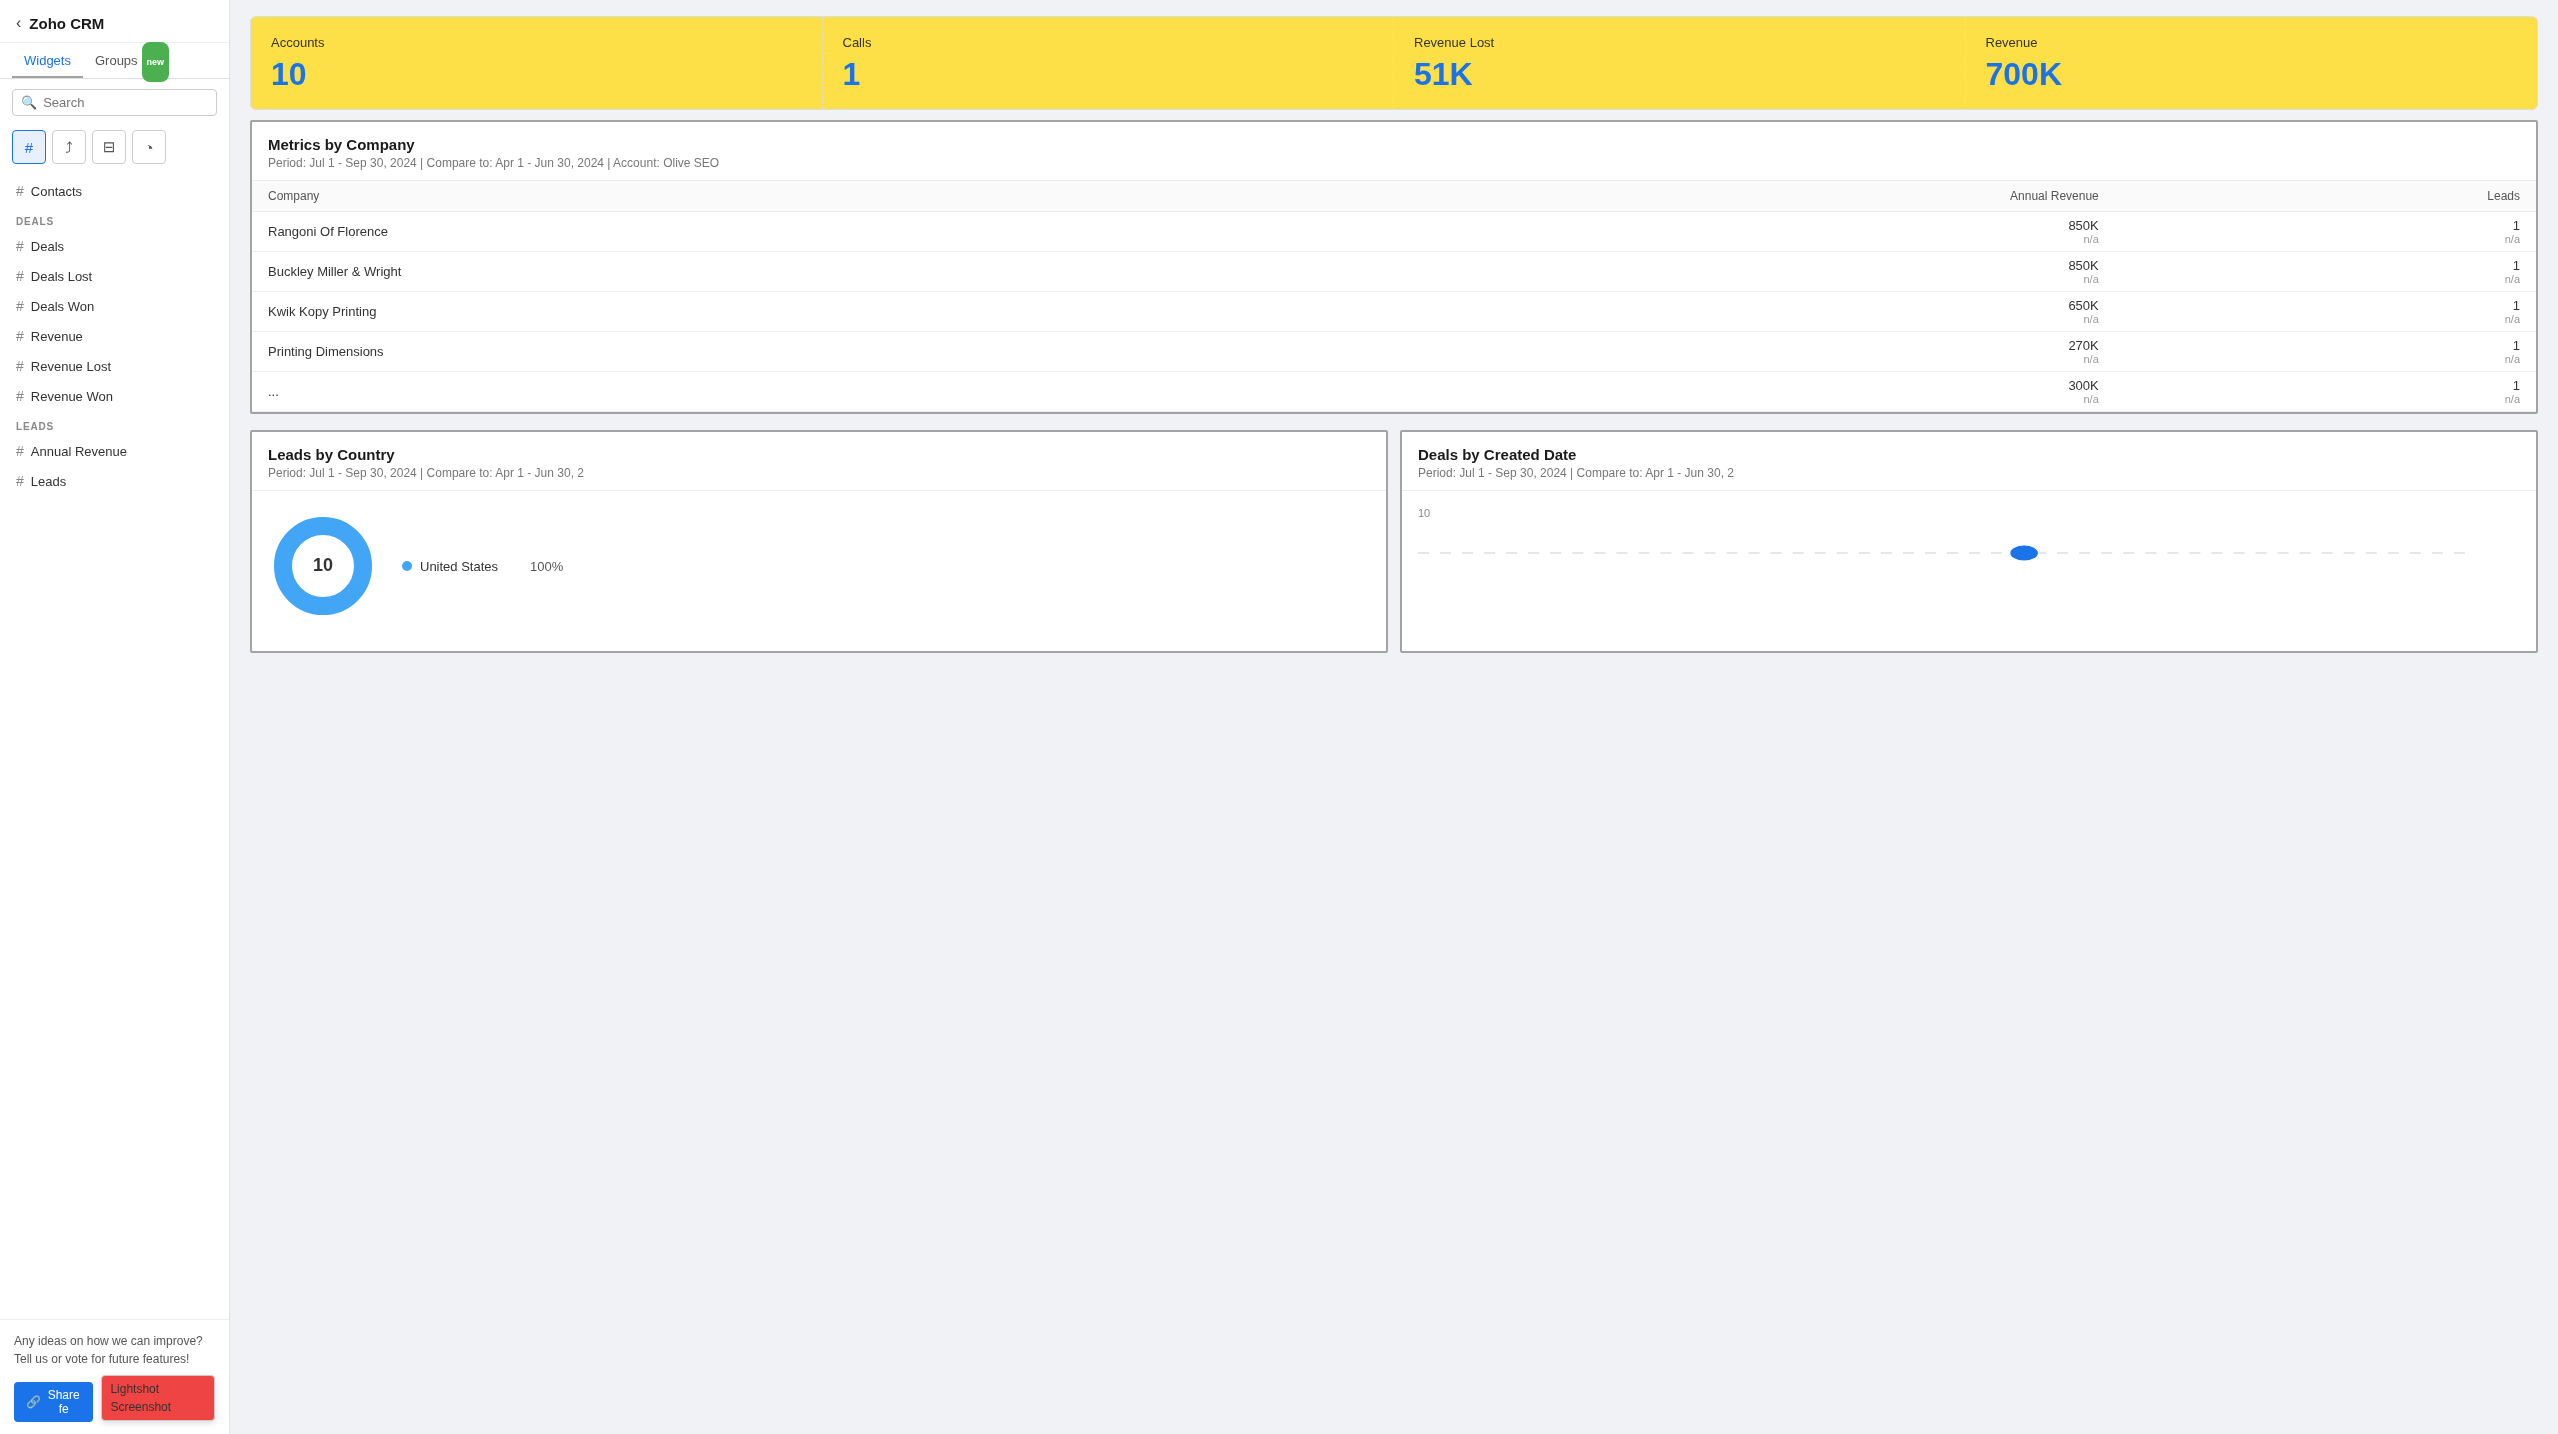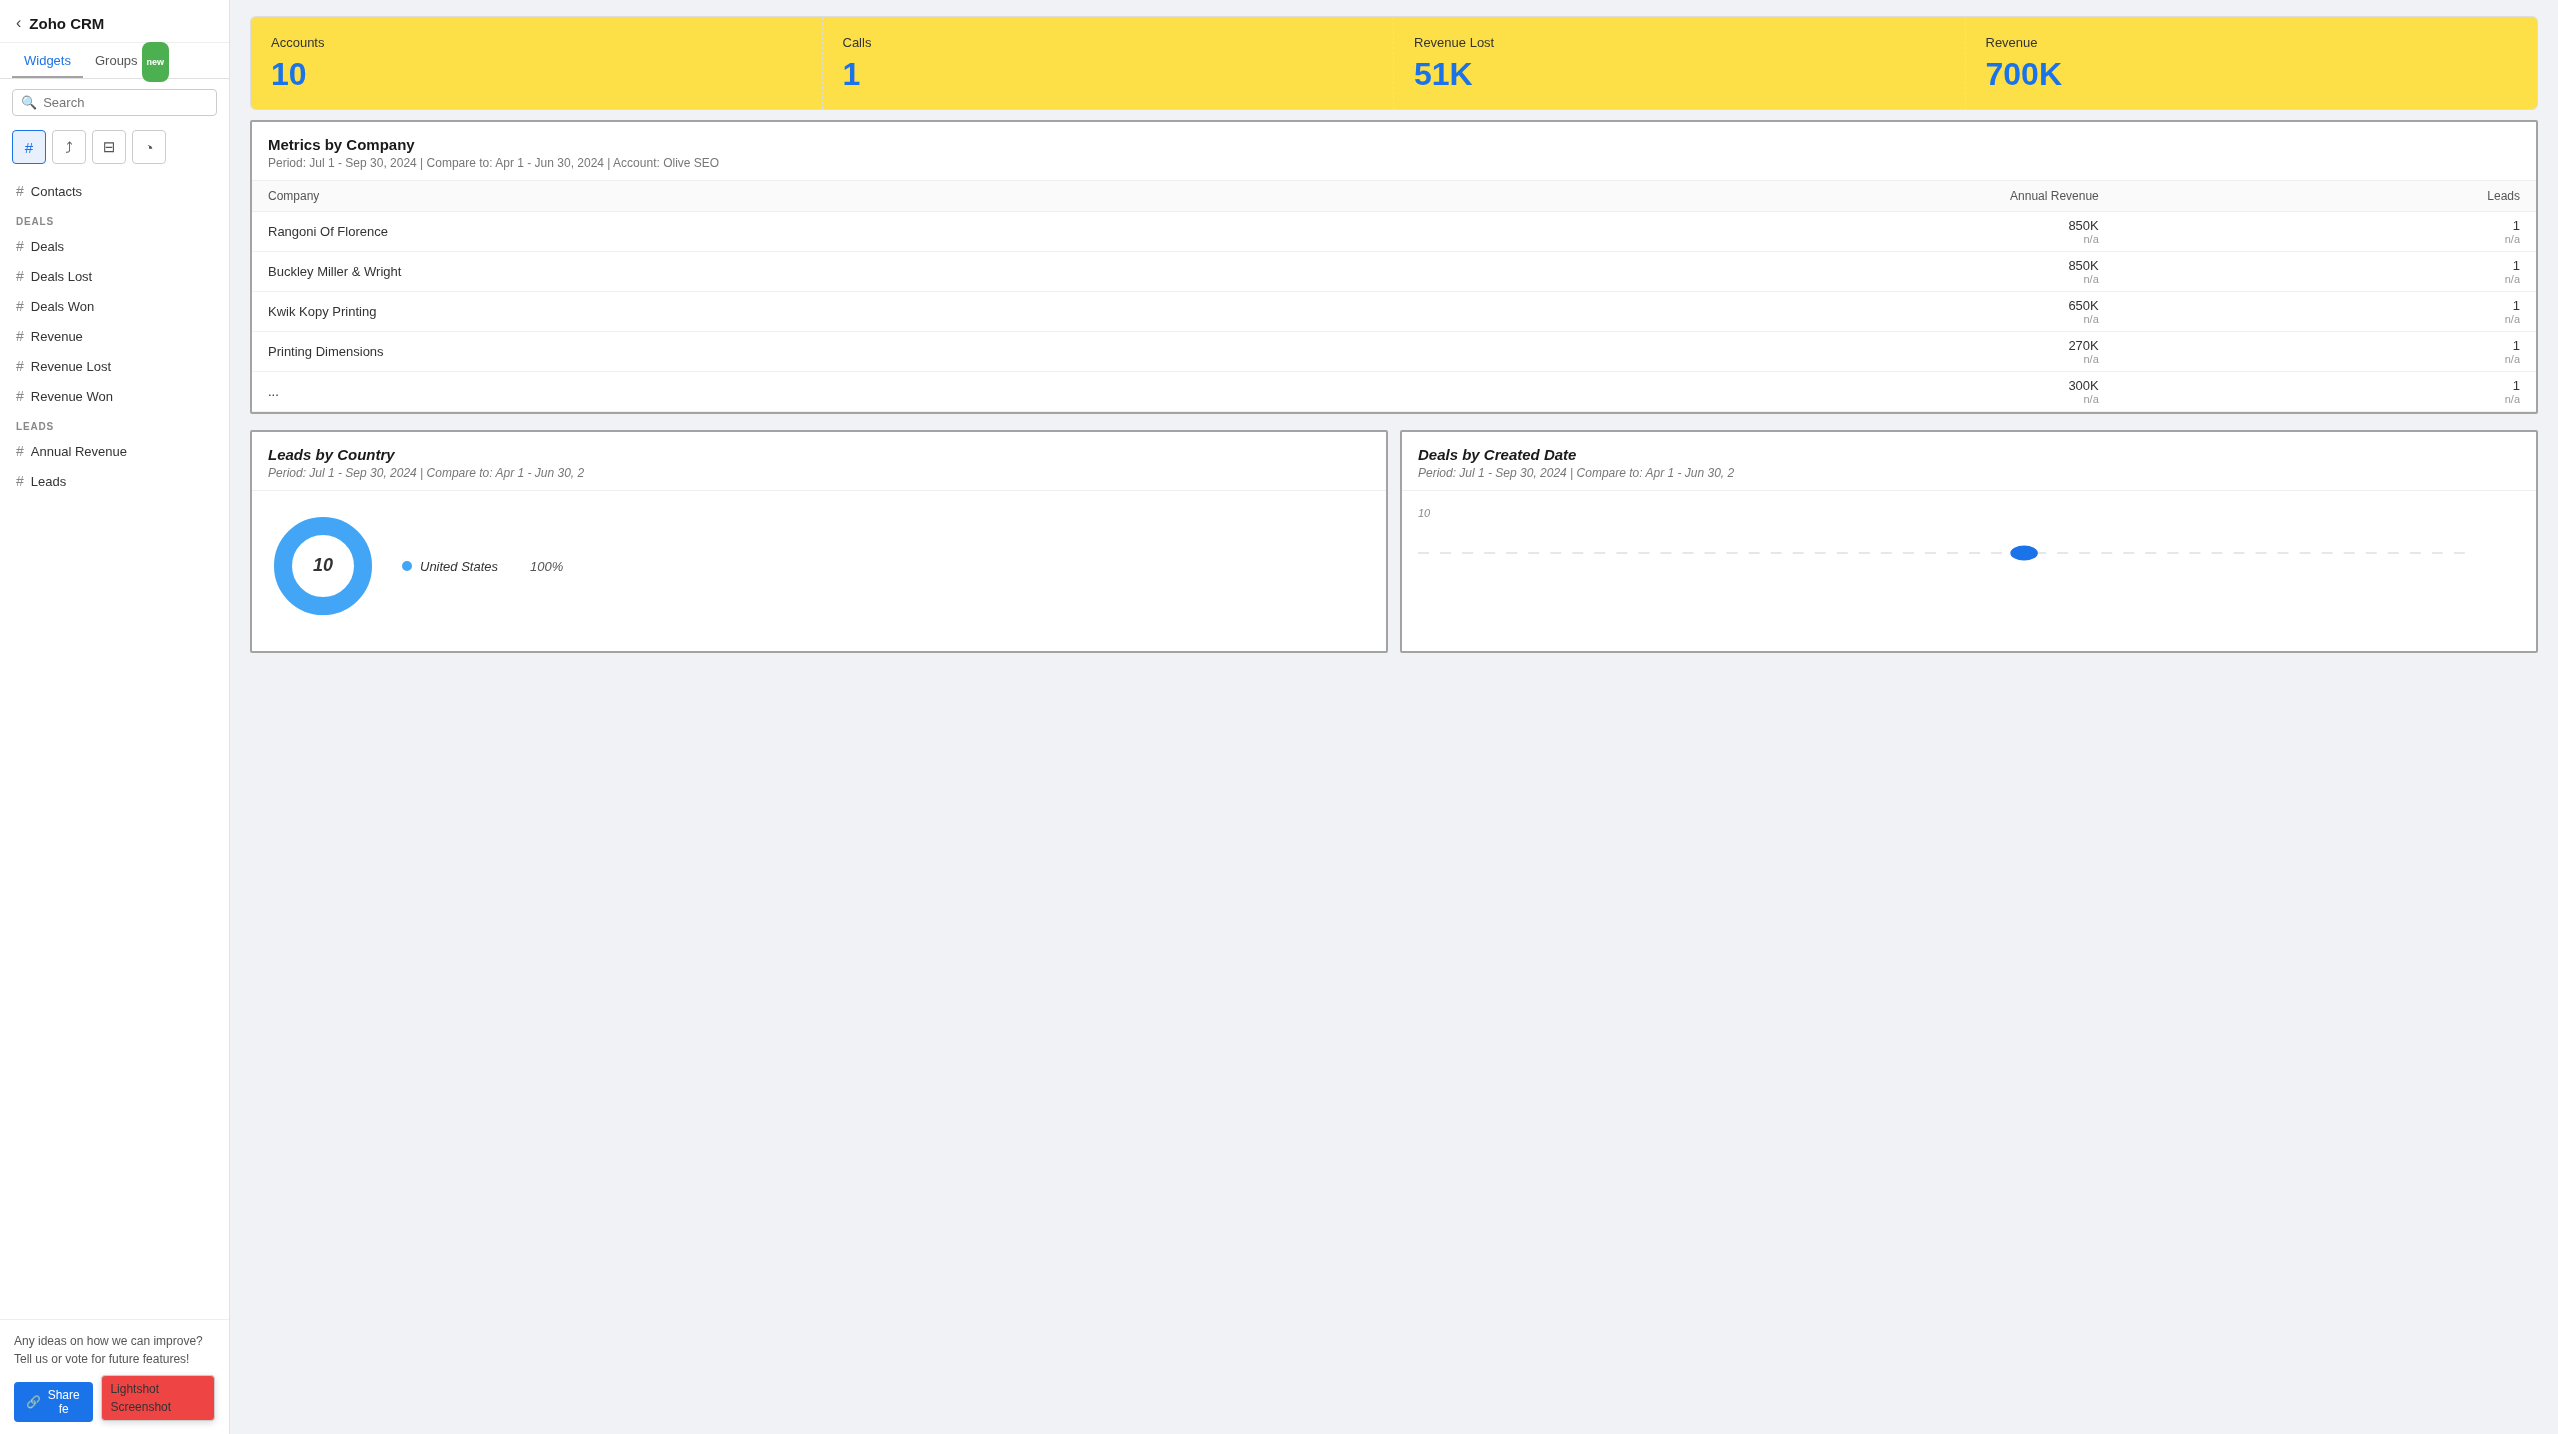--- a/index.html
+++ b/index.html
@@ -244,21 +244,20 @@
     .metrics-table td:nth-child(2),
     .metrics-table td:last-child { text-align: right; }
     .td-sub { font-size: 11px; color: #999; }
     .td-pair { display: flex; flex-direction: column; align-items: flex-end; }
 
     
     #two-col {
       display: grid;
       grid-template-columns: 1fr 1fr;
       gap: 12px;
-      font-style: italic;
     }
 
     
     .donut-container {
       display: flex;
       align-items: center;
       gap: 24px;
       padding: 20px 16px;
     }
     .donut-svg { flex-shrink: 0; }

